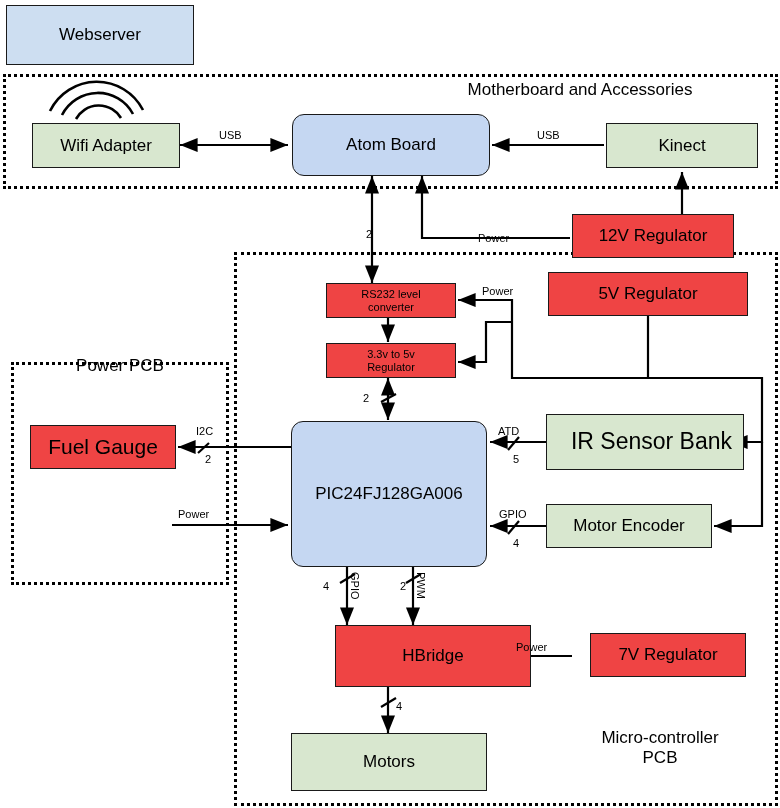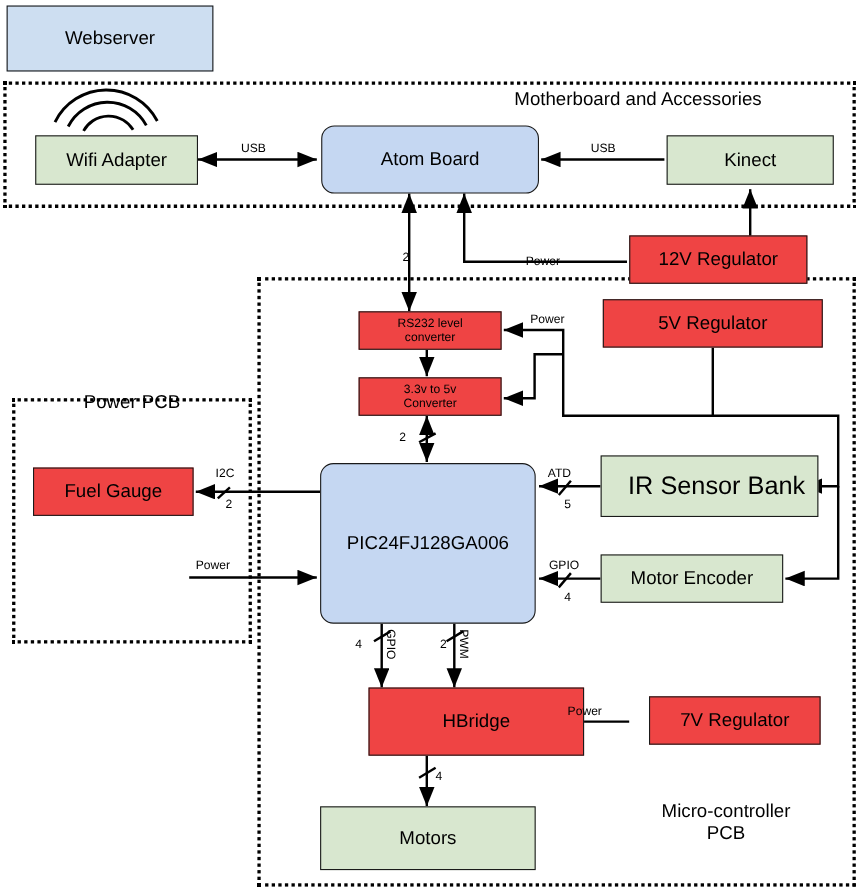--- a/index.html
+++ b/index.html
@@ -167,24 +167,24 @@
     <span>5V Regulator</span>
   </div>
 
   <div class="node pink" style="left:326px; top:283px; width:130px; height:35px; font-size:11px; white-space:pre-line;">
     <span>RS232 level
 converter</span>
   </div>
 
   <div class="node pink" style="left:326px; top:343px; width:130px; height:35px; font-size:11px; white-space:pre-line;">
     <span>3.3v to 5v
-Converter</span>
-  </div>
-
-  <div class="node pink" style="left:30px; top:425px; width:146px; height:44px; font-size:17px;">
+Regulator</span>
+  </div>
+
+  <div class="node pink" style="left:30px; top:425px; width:146px; height:44px; font-size:21px;">
     <span>Fuel Gauge</span>
   </div>
 
 
   <div class="node blue" style="left:291px; top:421px; width:196px; height:146px; font-size:17px;">
     <span>PIC24FJ128GA006</span>
   </div>
 
   <div class="node green" style="left:546px; top:414px; width:198px; height:56px; font-size:23px;padding-left:13px;">
     <span>IR Sensor Bank</span>

